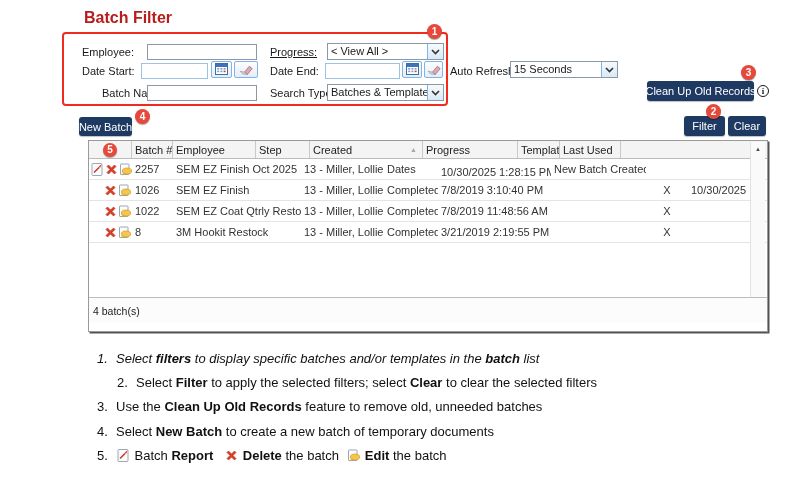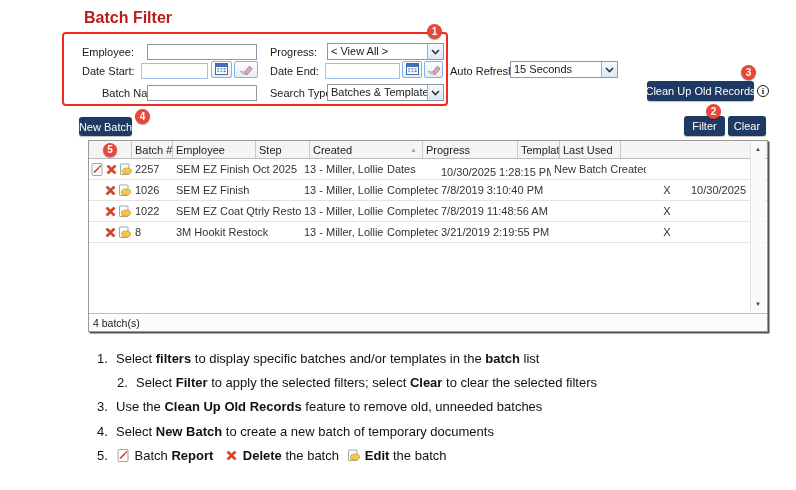--- a/index.html
+++ b/index.html
@@ -36,40 +36,40 @@
       color:#222;white-space:nowrap;overflow:hidden;cursor:pointer;}
   .th .sort{margin-left:auto;font-size:7px;color:#a8a8a8;padding-right:2px;}
   .trow{display:flex;height:21px;border-bottom:1px solid #e4e4e4;align-items:center;box-sizing:border-box;}
   .cell{box-sizing:border-box;padding:0 3px;white-space:nowrap;overflow:hidden;color:#333;}
   .cell.center{text-align:center;}
   .iconcell{display:flex;align-items:center;box-sizing:border-box;padding-left:2px;}
   .islot{width:13px;height:13px;display:inline-flex;align-items:center;justify-content:center;margin-right:1px;}
   .vscroll{position:absolute;top:1px;right:2px;width:14px;bottom:20px;background:#fafafa;border-left:1px solid #e2e2e2;cursor:pointer;}
   .vscroll .up,.vscroll .dn{position:absolute;left:0;right:0;text-align:center;font-size:6px;color:#444;}
   .vscroll .up{top:4px;} .vscroll .dn{bottom:4px;}
-  .statusbar{position:absolute;left:0;right:0;bottom:0;height:18px;border-top:1px solid #bcbcbc;background:#fcfcfc;
+  .statusbar{position:absolute;left:0;right:0;bottom:8px;height:26px;border-top:1px solid #bcbcbc;background:#fcfcfc;
              display:flex;align-items:center;padding-left:4px;font-size:10.5px;color:#222;box-sizing:border-box;}
   
   .instr{position:absolute;left:97px;font-size:13px;color:#111;white-space:pre-wrap;}
   .instr .num{display:inline-block;width:19px;}
   .instr b{font-weight:bold;}
   .inline-icon{display:inline-block;vertical-align:-2px;margin:0 1px;}
 </style>
 </head>
 <body>
 
 <div class="abs title" style="left:84px;top:9px;">Batch Filter</div>
 
 <div class="redrect" style="left:62px;top:32px;width:382px;height:70px;"></div>
 <div class="badge" style="left:427px;top:24px;">1</div>
 
 <span class="abs lbl" style="left:82px;top:46px;">Employee:</span>
 <input class="txt" style="left: 147px; top: 44px; width: 110px;">
 
-<span class="abs lbl" style="left:270px;top:46px;">Progress:</span>
+<span class="abs lbl" style="left:270px;top:46px;text-decoration:underline;">Progress:</span>
 <div class="combo" style="left:327px;top:43px;width:117px;">
   <span class="val">&lt; View All &gt;</span>
   <span class="arrow">
       <svg width="9" height="6" viewBox="0 0 9 6">
         <path d="M1 1 L4.5 4.5 L8 1" fill="none" stroke="#333" stroke-width="1.6"></path>
       </svg>
     </span>
 </div>
 
 <span class="abs lbl" style="left:82px;top:65px;text-align:right;">Date Start:</span>
@@ -291,21 +291,21 @@
   <div class="vscroll">
     <span class="up">▲</span>
     <span class="dn">▼</span>
   </div>
   <div class="statusbar">
     <span>4 batch(s)</span>
   </div>
 </div>
 
 <div id="instructions">
-    <div class="instr" style="top: 351px;"><span class="num">1.</span><span>Select </span><b>filters</b><span> to display specific batches and/or templates in the </span><b>batch</b><span> list</span></div>
+    <div class="instr" style="top: 351px; font-style: italic;"><span class="num">1.</span><span>Select </span><b>filters</b><span> to display specific batches and/or templates in the </span><b>batch</b><span> list</span></div>
     <div class="instr" style="top: 375px; margin-left: 20px;"><span class="num">2.</span><span>Select </span><b>Filter</b><span> to apply the selected filters; select </span><b>Clear</b><span> to clear the selected filters</span></div>
     <div class="instr" style="top: 399px;"><span class="num">3.</span><span>Use the </span><b>Clean Up Old Records</b><span> feature to remove old, unneeded batches</span></div>
     <div class="instr" style="top: 424px;"><span class="num">4.</span><span>Select </span><b>New Batch</b><span> to create a new batch of temporary documents</span></div>
     <div class="instr" style="top: 448px;"><span class="num">5.</span><span class="inline-icon"><svg width="13" height="13" viewBox="0 0 13 13">
           <rect x="1" y="0.5" width="10" height="12" rx="1" fill="#fcfcfc" stroke="#9aa7b5"></rect>
           <path d="M3 9.5 L8.3 4.2" stroke="#cc3322" stroke-width="1.5" fill="none"></path>
           <path d="M7.8 3.2 L10.6 1.6 L9.3 4.6 Z" fill="#cc3322"></path>
         </svg></span><span> Batch </span><b>Report</b><span>   </span><span class="inline-icon"><svg width="13" height="13" viewBox="0 0 13 13">
           <path d="M2 3.5 L3.5 2 L6.5 5 L9.5 2 L11 3.5 L8 6.5 L11 9.5 L9.5 11 L6.5 8 L3.5 11 L2 9.5 L5 6.5 Z" fill="#e23c23" stroke="#a82813" stroke-width="0.6"></path>
         </svg></span><span> </span><b>Delete</b><span> the batch  </span><span class="inline-icon"><svg width="13" height="13" viewBox="0 0 13 13">

